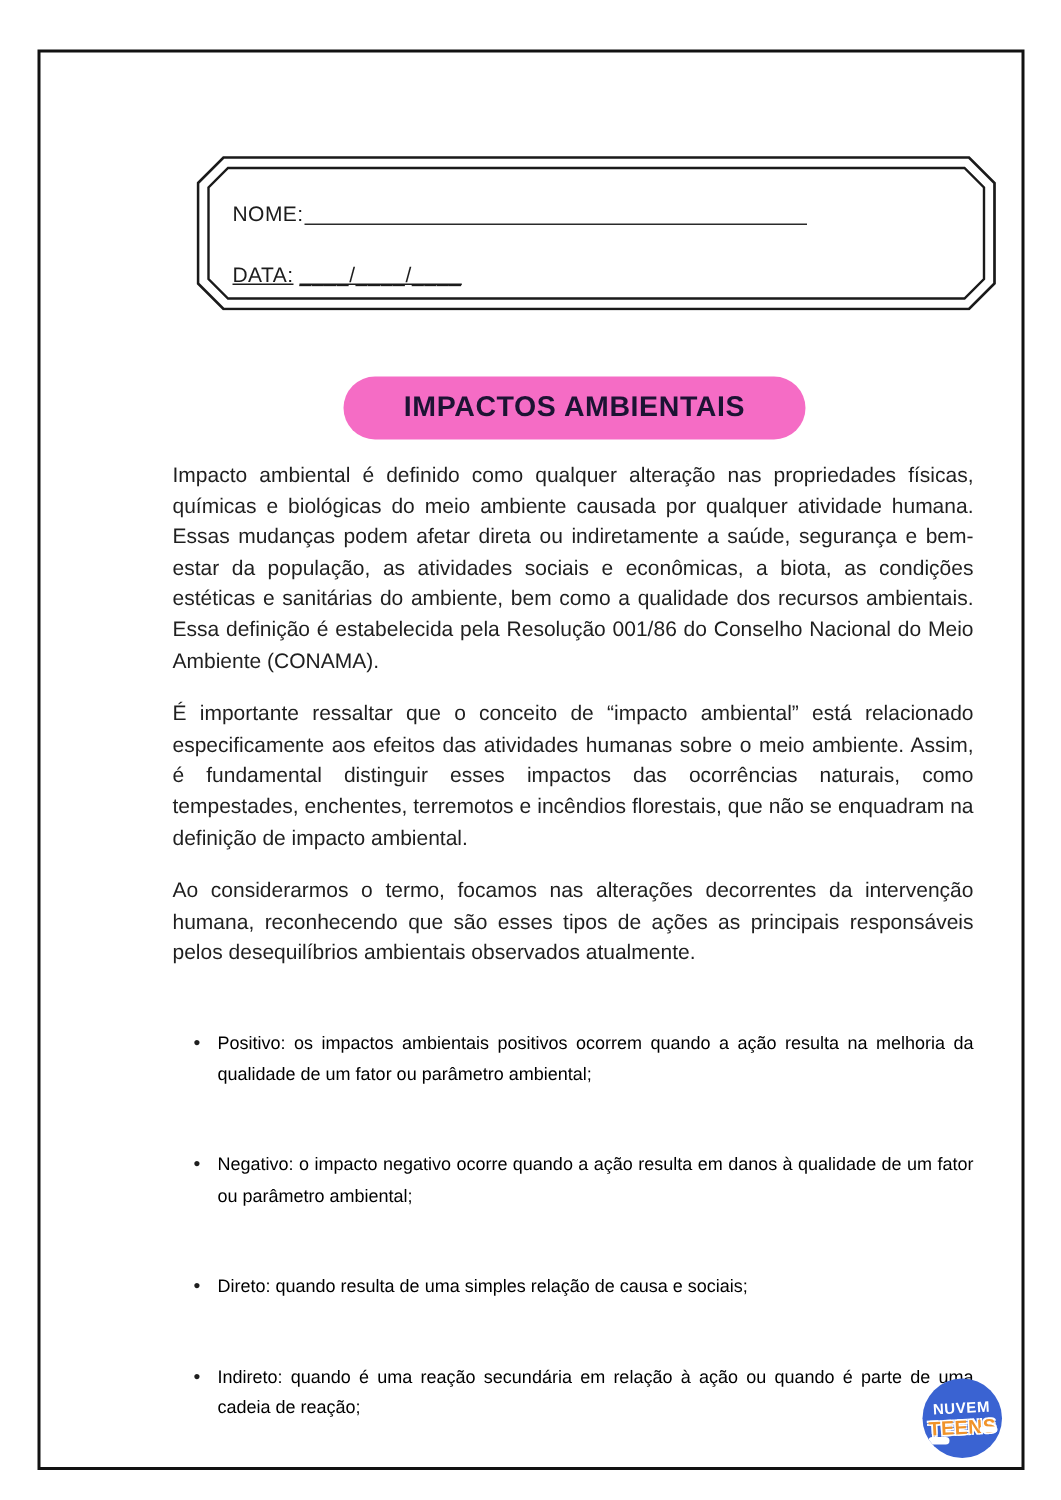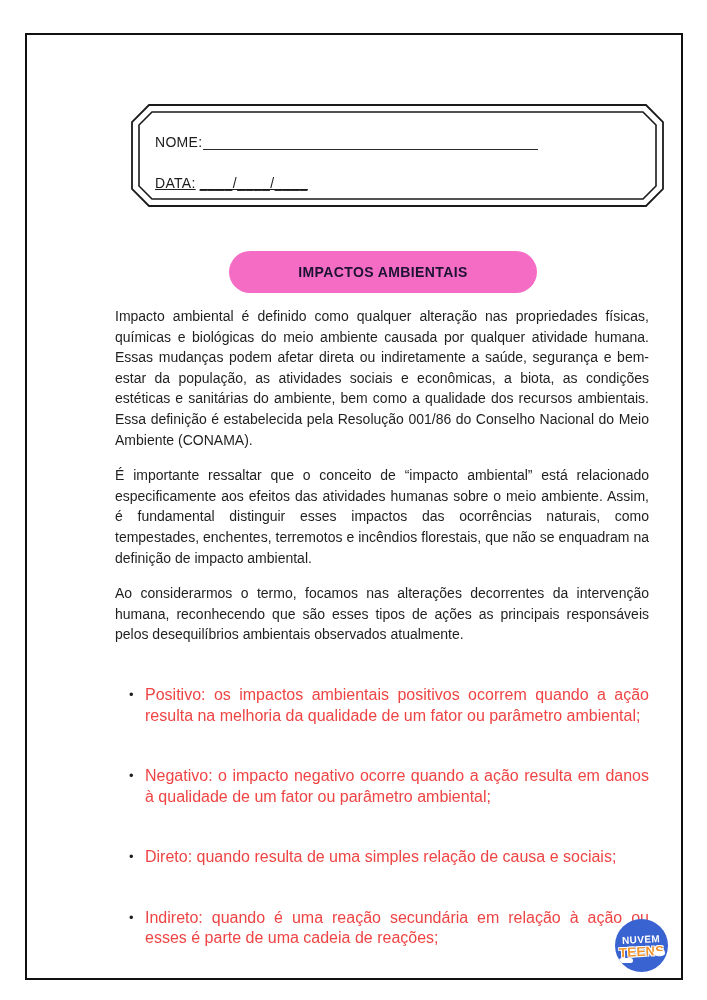--- a/index.html
+++ b/index.html
@@ -21,32 +21,32 @@
   .nb-date { top:71px;text-decoration:underline; }
   .write-line {
     display:inline-block; width:335px; height:14px;
     border-bottom:1.6px solid #2a2a2a; vertical-align:bottom; margin-left:1px;
   }
   .date-blanks { letter-spacing:0.5px; margin-left:4px; }
   
   .title-pill {
     position:absolute; left:202px; top:216px; width:308px; height:42px;
     border-radius:21px; display:flex; align-items:center; justify-content:center;
-    font-weight:bold; font-size:14px; letter-spacing:0.4px;
+    font-weight:bold; font-size:19px; letter-spacing:0.4px;
   }
   
   .body-text { position:absolute; left:88px; top:271px; width:534px; color:#1f1f1f; }
   .body-text p {
     font-size:14px; line-height:20.6px; text-align:justify; margin-bottom:15px;
   }
   .body-text p.intro-list { text-align:left; margin-bottom:16px; }
   ul.types { list-style:none; margin-top:2px; padding-left:30px; }
   ul.types li {
-    position:relative; font-size:16px; line-height:20.6px; text-align:justify;
-    margin-bottom:19px; color:#ef4444;margin-top:40px;
+    position:relative; font-size:12px; line-height:20.6px; text-align:justify;
+    margin-bottom:19px; color:#000000;margin-top:40px;
   }
   ul.types li::before {
     content:"\2022"; position:absolute; left:-16px; top:0; font-size:13px; color:#1f1f1f;
   }
   
   .footer-text {
     position:absolute; left:96px; top:886px; width:482px;
     font-size:10px; line-height:14px; color:#4a4a4a; text-align:justify;
   }
   .logo {
@@ -91,21 +91,21 @@
     </div>
 
     <div class="body-text">
       <p>Impacto ambiental é definido como qualquer alteração nas propriedades físicas, químicas e biológicas do meio ambiente causada por qualquer atividade humana. Essas mudanças podem afetar direta ou indiretamente a saúde, segurança e bem-estar da população, as atividades sociais e econômicas, a biota, as condições estéticas e sanitárias do ambiente, bem como a qualidade dos recursos ambientais. Essa definição é estabelecida pela Resolução 001/86 do Conselho Nacional do Meio Ambiente (CONAMA).</p>
       <p>É importante ressaltar que o conceito de “impacto ambiental” está relacionado especificamente aos efeitos das atividades humanas sobre o meio ambiente. Assim, é fundamental distinguir esses impactos das ocorrências naturais, como tempestades, enchentes, terremotos e incêndios florestais, que não se enquadram na definição de impacto ambiental.</p>
       <p>Ao considerarmos o termo, focamos nas alterações decorrentes da intervenção humana, reconhecendo que são esses tipos de ações as principais responsáveis pelos desequilíbrios ambientais observados atualmente.</p>
       <ul class="types">
         <li>Positivo: os impactos ambientais positivos ocorrem quando a ação resulta na melhoria da qualidade de um fator ou parâmetro ambiental;</li>
         <li>Negativo: o impacto negativo ocorre quando a ação resulta em danos à qualidade de um fator ou parâmetro ambiental;</li>
         <li>Direto: quando resulta de uma simples relação de causa e sociais;</li>
-        <li>Indireto: quando é uma reação secundária em relação à ação ou esses é parte de uma cadeia de reações;</li>
+        <li>Indireto: quando é uma reação secundária em relação à ação ou quando é parte de uma cadeia de reação;</li>
       </ul>
     </div>
 
     <div class="logo" style="background:#3a63d2;">
       <span class="logo-line1">NUVEM</span>
       <span class="logo-line2" style="color:#f0932a;">TEENS</span>
       <span class="cloud c1"></span>
       <span class="cloud c2"></span>
     </div>
 

